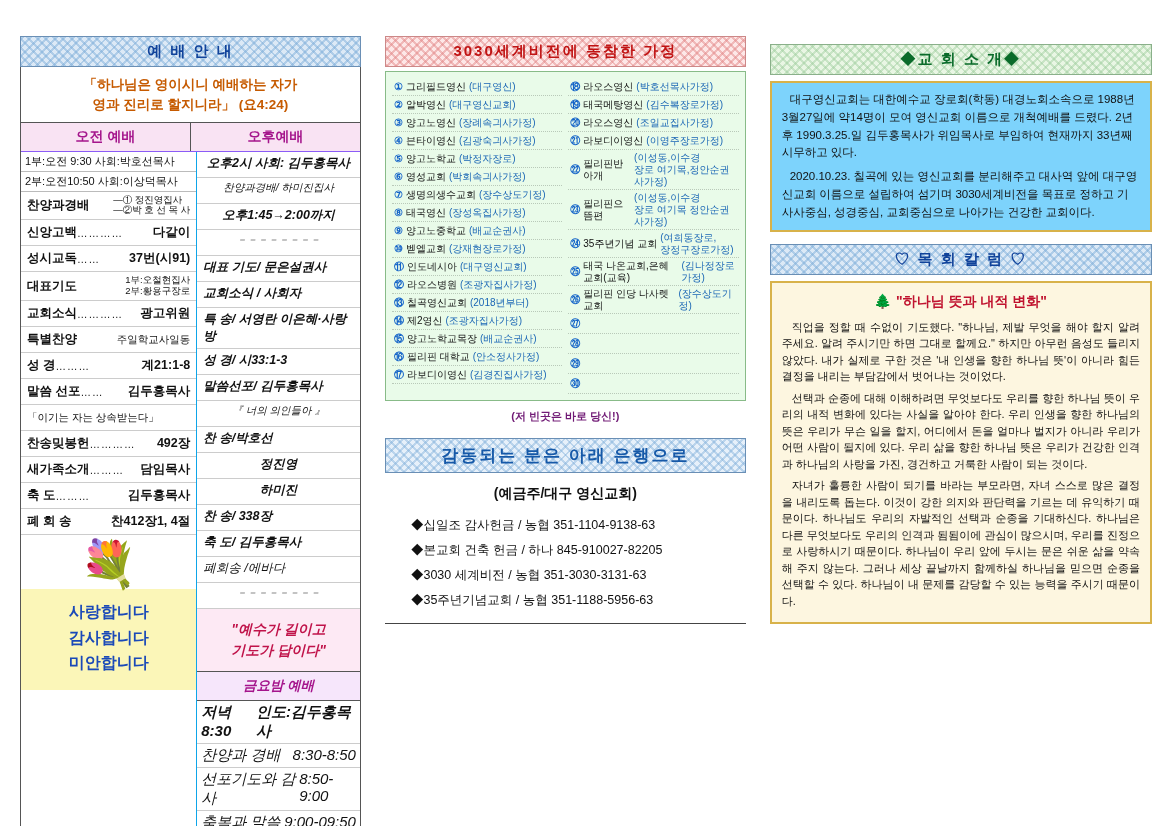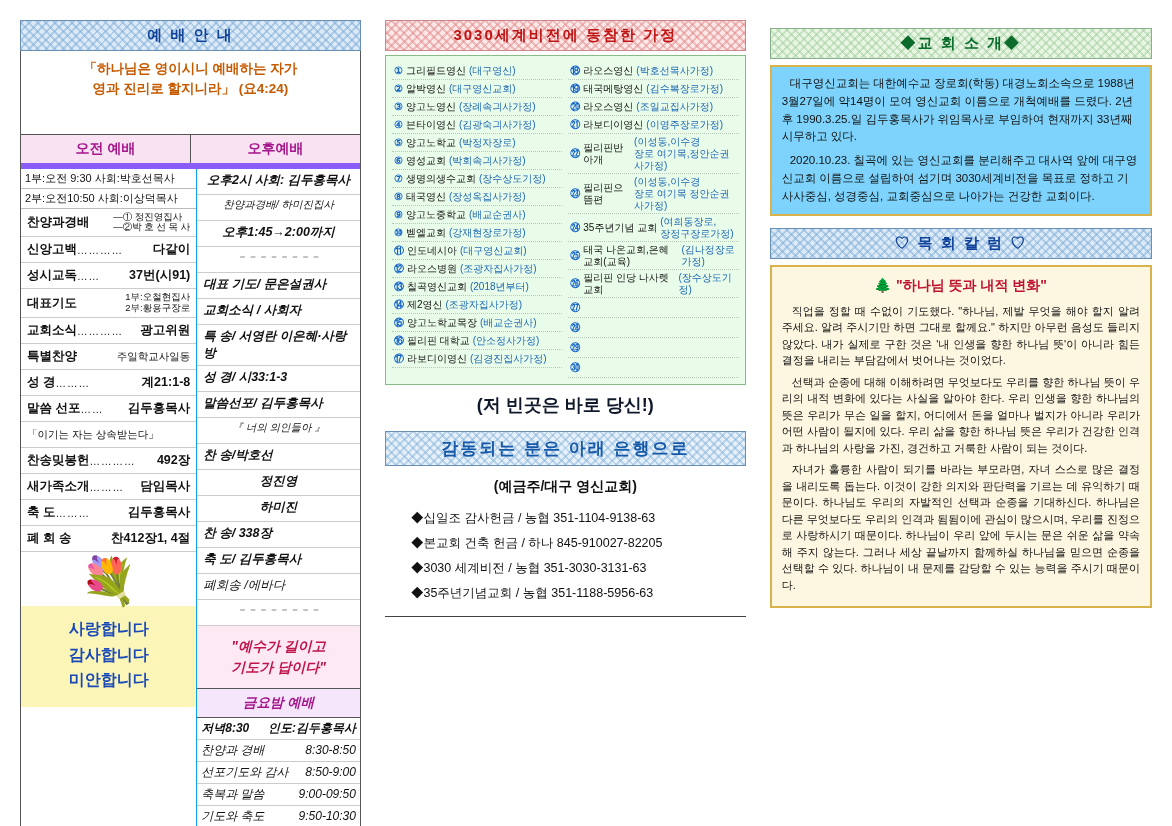--- a/index.html
+++ b/index.html
@@ -6,21 +6,21 @@
   html, body { margin:0; padding:0; }
   body {
     width:1172px; height:826px;
     background:#ffffff;
     font-family:"Liberation Sans", sans-serif;
     font-size:12px;
     color:#111;
     position:relative;
     overflow:hidden;
   }
-  .page { display:flex; width:1172px; height:826px; padding:12px 8px; gap:0; }
+  .page { display:flex; width:1172px; height:826px; padding:28px 8px; gap:0; }
   .col { position:relative; }
   .col1 { width:370px; padding:8px 12px; }
   .col2 { width:390px; padding:8px 12px; }
   .col3 { width:412px; padding:8px 12px; }
 
   
   .banner {
     text-align:center;
     font-weight:bold;
     letter-spacing:2px;
@@ -62,21 +62,21 @@
       #e6f0fa;
   }
 
   
   .c1-box { border:1px solid #555; border-top:none; }
   .verse {
     text-align:center; color:#c65a00; font-weight:bold; font-size:13.5px;
     line-height:1.5; padding:8px 4px 6px;
     background:#fff;
   }
-  .two-head { display:flex; background:#f9e3f3; border-top:1px solid #555; border-bottom:6px solid #8b5cf6;margin-top:28px;}
+  .two-head { display:flex; background:#f9e3f3; border-top:1px solid #555; border-bottom:1px solid #8b5cf6;}
   .two-head div {
     flex:1; text-align:center; font-weight:bold; color:#a5158c; font-size:14px; padding:5px 0;
   }
   .two-head div:first-child { border-right:1px solid #555; }
   .split { display:flex; }
   .split .left { width:52%; border-right:1px solid #0ea5e9; }
   .split .right { width:48%;font-style:italic; }
 
   .tl-row { display:flex; border-bottom:1px solid #bbb; font-size:11px; }
   .tl-time { padding:2px 4px; white-space:nowrap; }
@@ -90,35 +90,35 @@
   .small { font-size:10.5px; }
   .tiny { font-size:9.5px; }
 
   .flower { text-align:center; padding:6px 0 2px; font-size:46px; line-height:1; }
   .love-box { background:#fbf6b8; padding:10px 0 14px; text-align:center; }
   .love-box div { color:#1a49b8; font-weight:bold; font-size:16px; line-height:1.6; }
 
   .quote-box { background:#fde9f4; text-align:center; padding:10px 4px; }
   .quote-box .q { color:#c0134a; font-weight:bold; font-size:14px; line-height:1.5; }
   .friday { background:#f6e6fb; text-align:center; color:#a5158c; font-weight:bold; font-size:13.5px; padding:5px 0; border-top:1px solid #555; border-bottom:1px solid #555;}
-  .sched-row { display:flex; font-size:12px; border-bottom:1px solid #ccc; padding:2px 4px;align-items:center; }
+  .sched-row { display:flex; font-size:15px; border-bottom:1px solid #ccc; padding:2px 4px; }
   .sched-row span:last-child { margin-left:auto; }
 
   
   .fam-box { border:1px solid #8b8; background:#e9fbe9; padding:6px; display:flex; gap:6px; margin-top:4px;}
   .fam-col { flex:1; }
   .fam-item {
     display:flex; align-items:center; gap:3px;
     font-size:10px; padding:1.5px 2px; border-bottom:1px dotted #b9c9b9;
     white-space:nowrap; overflow:hidden;
   }
   .num { color:#1464c8; font-weight:bold; }
   .fam-item .nm { color:#111; }
   .fam-item .pl { color:#1a66b5; }
-  .fam-note { text-align:center; color:#0f172a; font-weight:bold; font-size:18px; padding:8px 0 4px; }
+  .fam-note { text-align:center; color:#701a75; font-weight:bold; font-size:11px; padding:8px 0 4px; }
 
   .bank-title { margin-top:10px; }
   .bank-sub { text-align:center; font-weight:bold; font-size:14px; padding:12px 0 10px; }
   .bank-row { font-size:12.5px; padding:4px 0 4px 26px; }
   .hr-thin { border-top:1px solid #444; margin:10px 0 0; }
 
   
   .intro-box {
     border:2px solid #d8b24a; background:#7dd3fc; margin-top:6px;
     padding:8px 10px; font-size:11.5px; line-height:1.55; color:#111;

